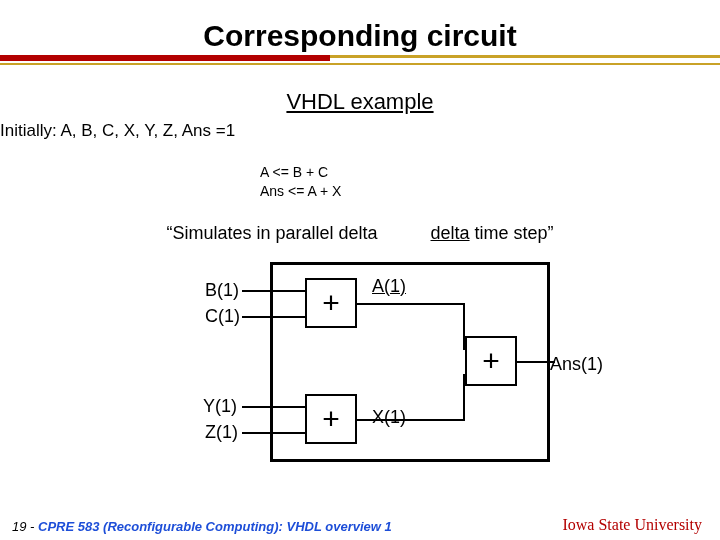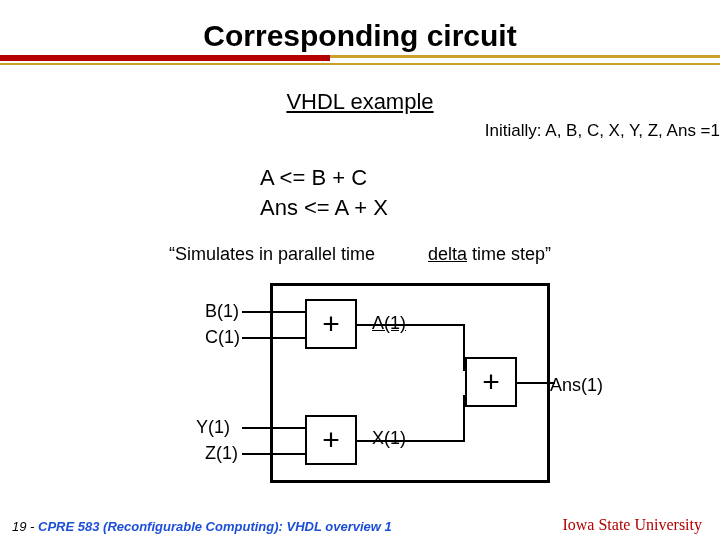--- a/index.html
+++ b/index.html
@@ -33,26 +33,26 @@
     position: absolute; left: 0; width: 330px; top: 2px;
     height: 6px; background: #b30000;
   }
   .subtitle {
     text-align: center;
     font-size: 22px;
     text-decoration: underline;
     margin-top: 18px;
   }
   .initial {
-    text-align: right;
+    text-align: left;
     font-size: 17px;
     margin-top: 6px;
   }
   .code {
-    font-size: 22px;
+    font-size: 14px;
     margin: 22px auto 0 auto;
     width: 200px;
     line-height: 1.35;
   }
   .simnote {
     text-align: center;
     font-size: 18px;
     margin-top: 22px;
   }
   .simnote .u { text-decoration: underline; margin-left: 48px; }
@@ -74,23 +74,23 @@
     width: 52px; height: 50px;
     display: flex; align-items: center; justify-content: center;
     font-size: 30px;
   }
   .add1 { left: 195px; top: 16px; }
   .add2 { left: 195px; top: 132px; }
   .add3 { left: 355px; top: 74px; }
   .lbl { position: absolute; font-size: 18px; }
   .bl { left: 95px; top: 18px; }
   .cl { left: 95px; top: 44px; }
-  .yl { left: 86px; top: 134px; }
+  .yl { left: 93px; top: 134px; }
   .zl { left: 95px; top: 160px; }
-  .al { left: 262px; top: 30px; text-decoration: underline; }
+  .al { left: 262px; top: 14px; text-decoration: underline; }
   .xl { left: 262px; top: 145px; }
   .ansl { left: 440px; top: 92px; }
   .wire {
     position: absolute;
     background: #000;
     height: 2px;
   }
   .wb1 { left: 132px; top: 28px; width: 63px; }
   .wc1 { left: 132px; top: 54px; width: 63px; }
   .wy1 { left: 132px; top: 144px; width: 63px; }
@@ -128,21 +128,21 @@
 
 <div class="subtitle">VHDL example</div>
 <div class="initial">Initially: A, B, C, X, Y, Z, Ans =1</div>
 
 <div class="code">
   <div>A &lt;= B + C</div>
   <div>Ans &lt;= A + X</div>
 </div>
 
 <div class="simnote">
-  <span>“Simulates in parallel time </span><span class="u">delta</span><span> time step”</span>
+  <span>“Simulates in parallel delta </span><span class="u">delta</span><span> time step”</span>
 </div>
 
 <div class="diagram">
   <div class="box outer"></div>
 
   <div class="wire wb1"></div>
   <div class="wire wc1"></div>
   <div class="wire wy1"></div>
   <div class="wire wz1"></div>
   <div class="wire wa"></div>

